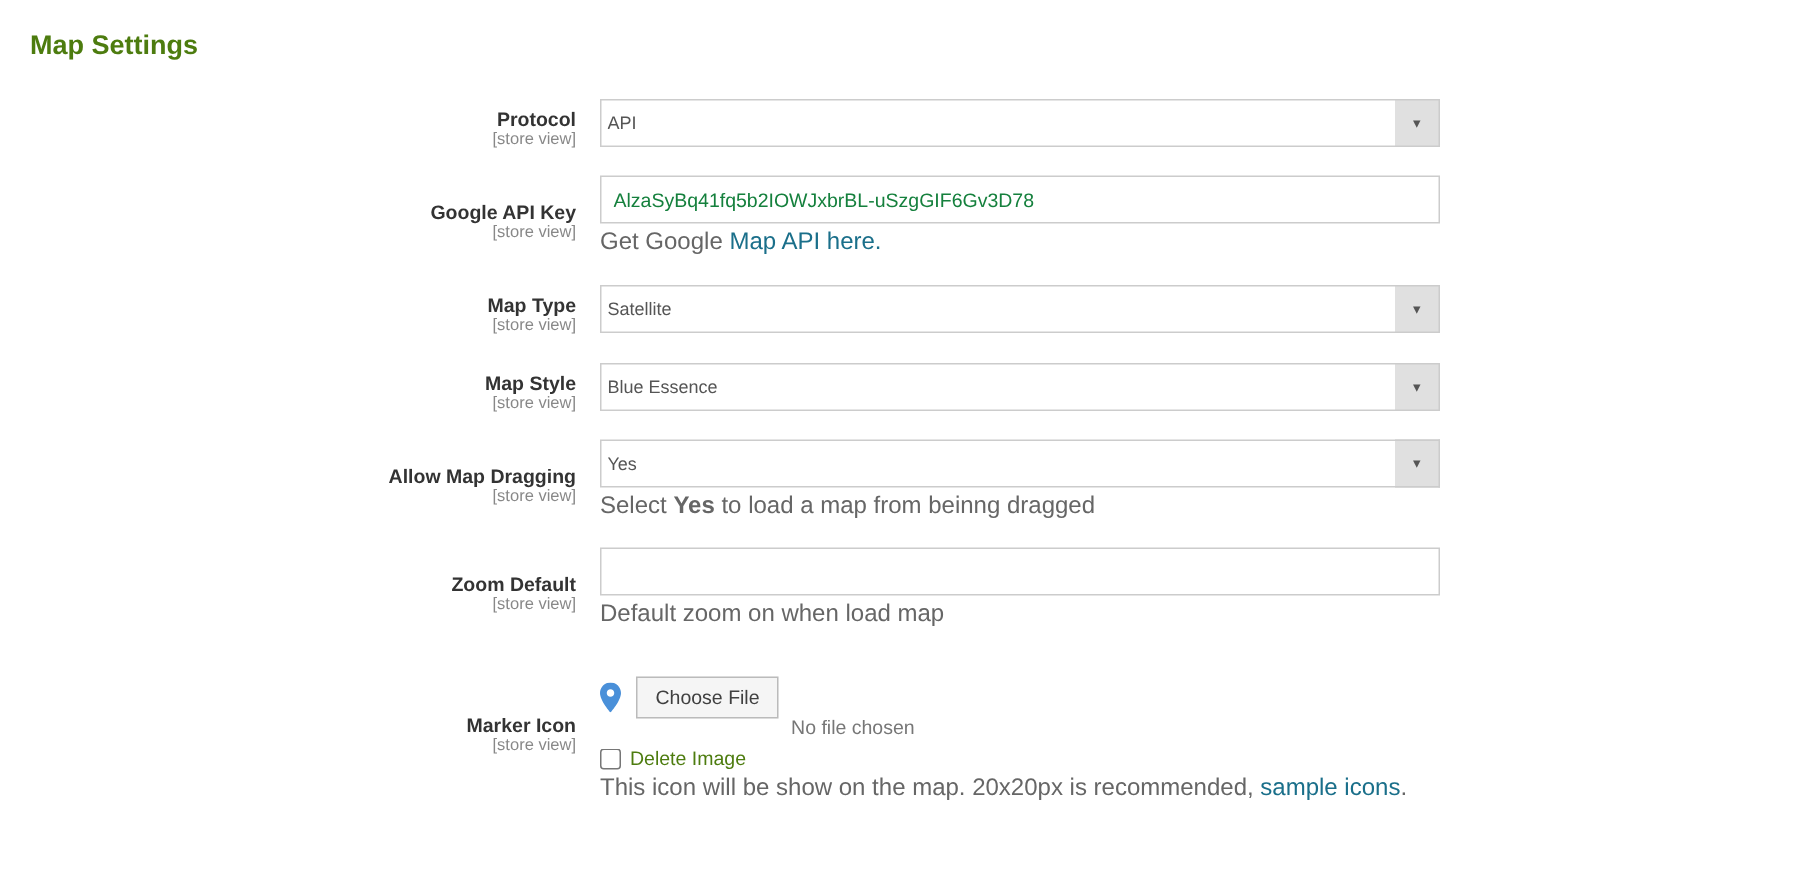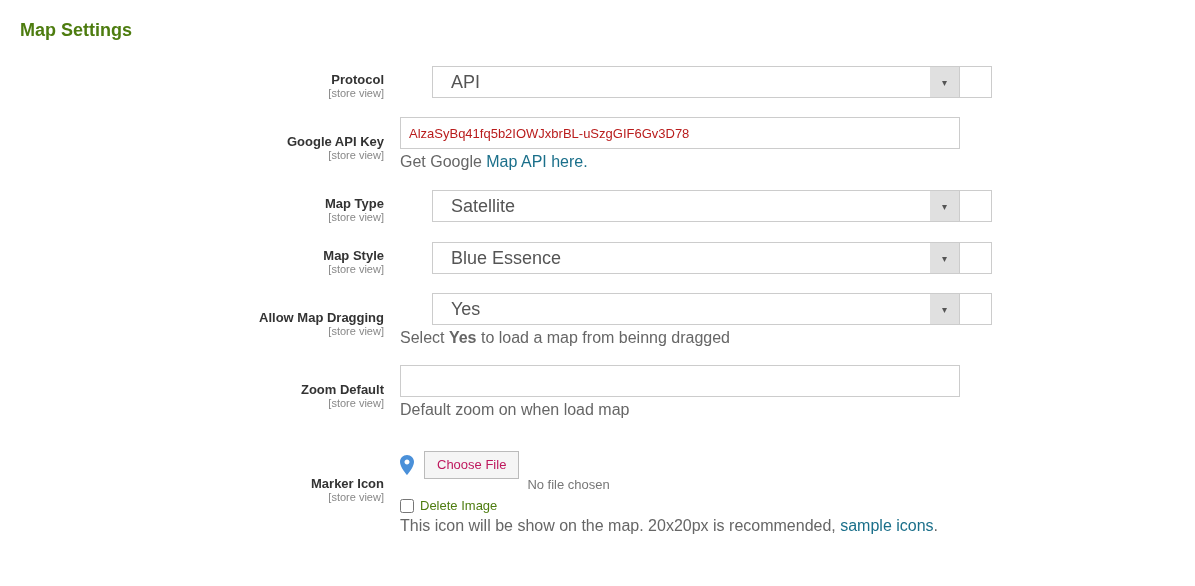--- a/index.html
+++ b/index.html
@@ -54,30 +54,29 @@
       outline: none;
     }
     .form-select-wrapper {
       position: relative;
       width: 100%;
     }
     .form-select {
       width: 100%;
       height: 32px;
       border: 1px solid #ccc;
-      padding: 4px 18px;
-      font-size: 18px;
+      padding: 4px 4px;
+      font-size: 12px;
       color: #555;
       background: #fff;
       appearance: none;
       -webkit-appearance: none;
       cursor: pointer;
       outline: none;
       padding-right: 30px;
-      margin-left: 32px;
     }
     .select-arrow {
       position: absolute;
       right: 0;
       top: 0;
       width: 30px;
       height: 32px;
       background: #e0e0e0;
       border: 1px solid #ccc;
       border-left: none;
@@ -110,21 +109,21 @@
       height: 20px;
       color: #4a90d9;
       font-size: 18px;
     }
     .choose-file-btn {
       background: #f5f5f5;
       border: 1px solid #bbb;
       padding: 4px 12px;
       font-size: 13px;
       cursor: pointer;
-      color: #be185d;
+      color: #404040;
       height: 28px;
     }
     .no-file-text {
       color: #777;
       font-size: 13px;
       margin-top: 40px;
     }
     .delete-image-row {
       display: flex;
       align-items: center;
@@ -140,21 +139,21 @@
     .delete-label {
       font-size: 13px;
       color: #4d7c0f;
     }
     .api-key-input {
       width: 100%;
       height: 32px;
       border: 1px solid #ccc;
       padding: 4px 8px;
       font-size: 13px;
-      color: #b91c1c;
+      color: #15803d;
       background: #fff;
       outline: none;
     }
   </style>
 </head>
 <body>
 
 <h2 class="page-title">Map Settings</h2>
 
 <div class="form-row">

